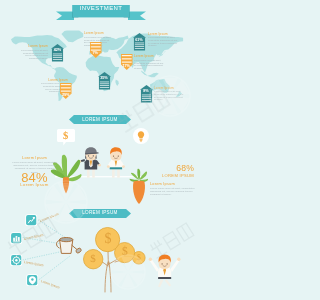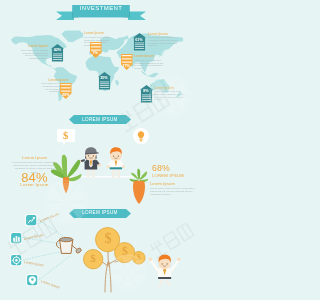--- a/index.html
+++ b/index.html
@@ -209,21 +209,21 @@
     <path d="M7.6,17 C9.2,15.4 18.8,15.4 20.4,17 C22.4,26.6 18.8,38.6 14,43 C9.2,38.6 5.6,26.6 7.6,17 Z" fill="#f08a36"></path>
   </svg>
   <div class="abs" style="left:12px;top:155.5px;width:45px;text-align:center;">
     <div class="txt" style="font-size:3.9px;color:#f0a63a;line-height:4.6px;letter-spacing:0.2px;">Lorem Ipsum</div>
     <div class="txt" style="font-size:2.5px;color:#adb9bd;line-height:3.2px;margin-top:0.8px;">Lorem ipsum dolor sit amet, consectetur adipiscing elit, sed do eiusmod tempor incididunt ut labore et dolore magna aliqua.</div>
   </div>
   <div class="abs" style="left:12px;top:172.5px;width:45px;text-align:center;">
     <div class="txt" style="font-size:13px;color:#f0a63a;line-height:9.2px;letter-spacing:0.2px;">84%</div>
     <div class="txt" style="font-size:4.3px;color:#f0a63a;line-height:5.2px;letter-spacing:0.3px;">Lorem Ipsum</div>
   </div>
-  <div class="abs" style="left:152px;top:163.5px;width:42px;text-align:left;">
+  <div class="abs" style="left:152px;top:163.5px;width:42px;text-align:right;">
     <div class="txt" style="font-size:8.6px;color:#f0a63a;line-height:9.2px;letter-spacing:0.2px;">68%</div>
     <div class="txt" style="font-size:4.1px;color:#f0a63a;line-height:5px;letter-spacing:0.3px;">LOREM IPSUM</div>
   </div>
   <div class="abs" style="left:150px;top:181.5px;width:46px;text-align:left;">
     <div class="txt" style="font-size:3.9px;color:#f0a63a;line-height:4.6px;letter-spacing:0.2px;">Lorem Ipsum</div>
     <div class="txt" style="font-size:2.5px;color:#adb9bd;line-height:3.2px;margin-top:0.8px;">Lorem ipsum dolor sit amet, consectetur adipiscing elit, sed do eiusmod tempor incididunt ut labore.</div>
   </div>
   <svg class="abs" style="left:0;top:0;" width="200" height="300" viewBox="0 0 200 300">
     <line x1="38.0" y1="219.8" x2="66" y2="238" stroke="#8fd3d6" stroke-width="0.6" stroke-dasharray="1.2 1.2"></line>
     <line x1="22.6" y1="237.4" x2="62" y2="244" stroke="#8fd3d6" stroke-width="0.6" stroke-dasharray="1.2 1.2"></line>

